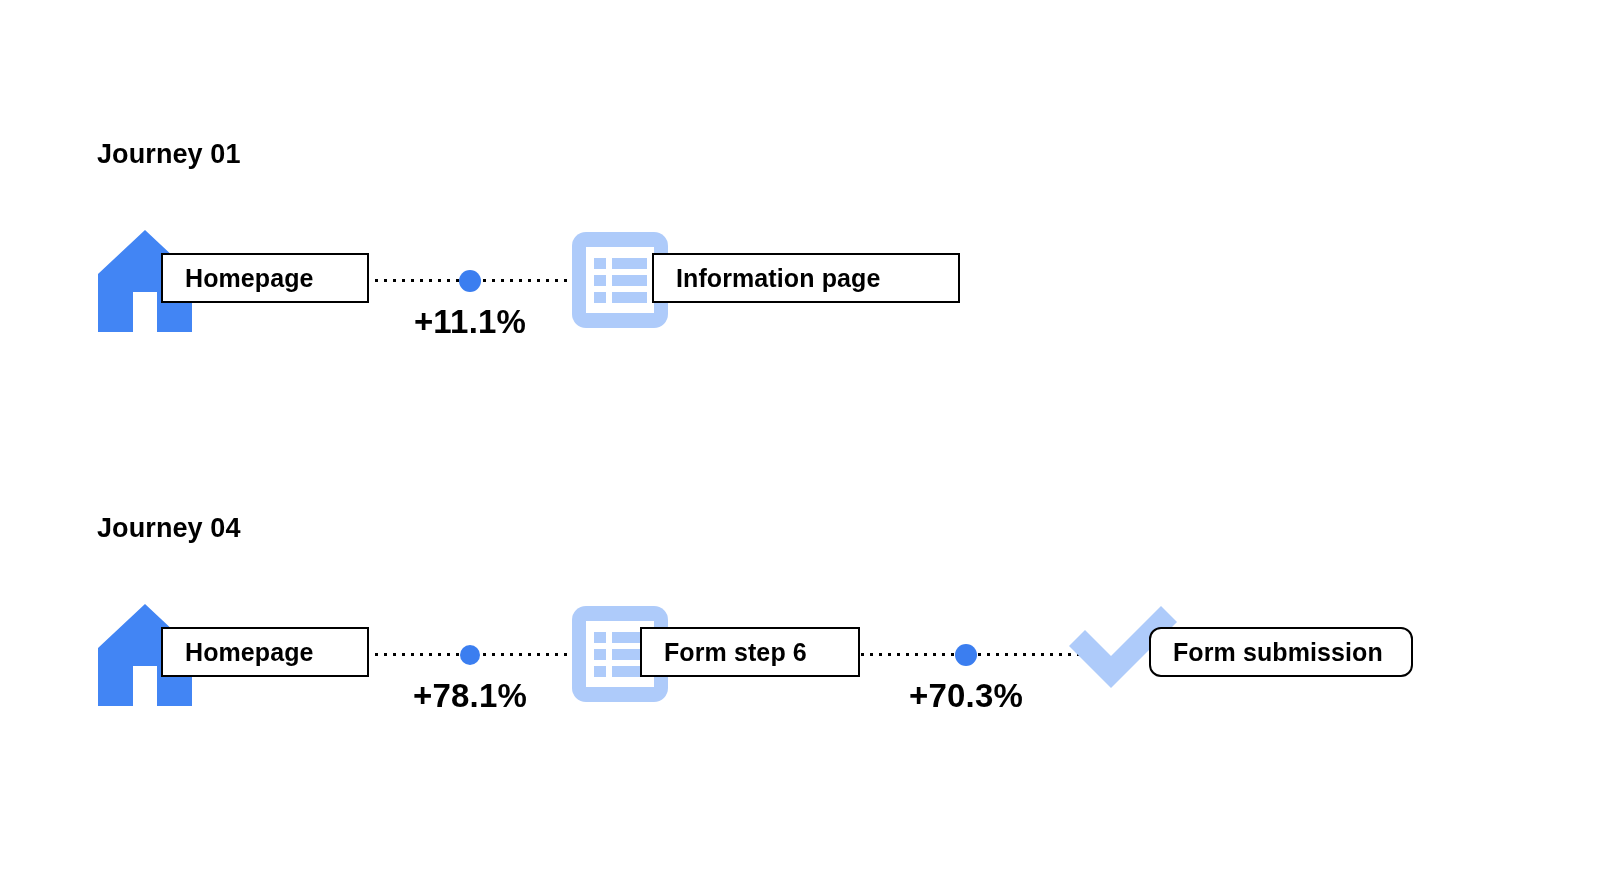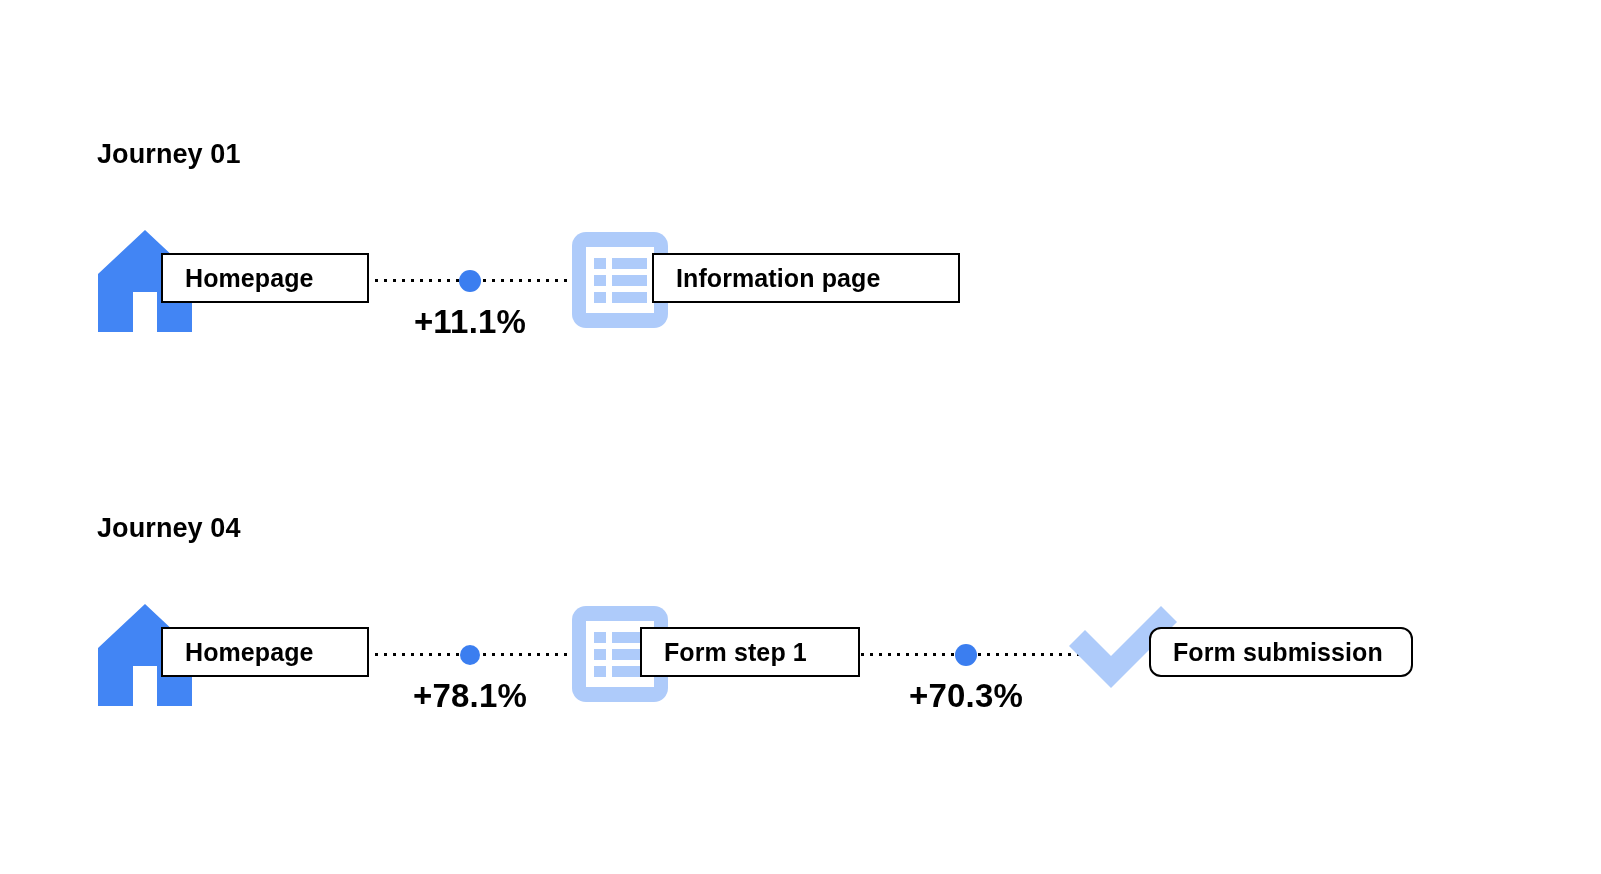--- a/index.html
+++ b/index.html
@@ -207,21 +207,21 @@
             <rect x="14" y="19" width="68" height="66" fill="#ffffff"></rect>
             <rect x="22" y="30" width="12" height="11" fill="#aecbfa"></rect>
             <rect x="40" y="30" width="35" height="11" fill="#aecbfa"></rect>
             <rect x="22" y="47" width="12" height="11" fill="#aecbfa"></rect>
             <rect x="40" y="47" width="35" height="11" fill="#aecbfa"></rect>
             <rect x="22" y="64" width="12" height="11" fill="#aecbfa"></rect>
             <rect x="40" y="64" width="35" height="11" fill="#aecbfa"></rect>
           </svg>
         </div>
         <div class="label-box" style="left:68px; width:220px;">
-          <span class="label-text">Form step 1</span>
+          <span class="label-text">Form step 6</span>
         </div>
       </div>
 
       <div class="metric" style="left:950px;">
         <div class="metric-dot" style="width:22px;height:22px;top:50px;"></div>
         <div class="metric-value">+70.3%</div>
       </div>
 
       <div class="node" style="left:1049px;">
         <div class="node-icon" style="left:0; top:0; width:118px; height:118px;">

